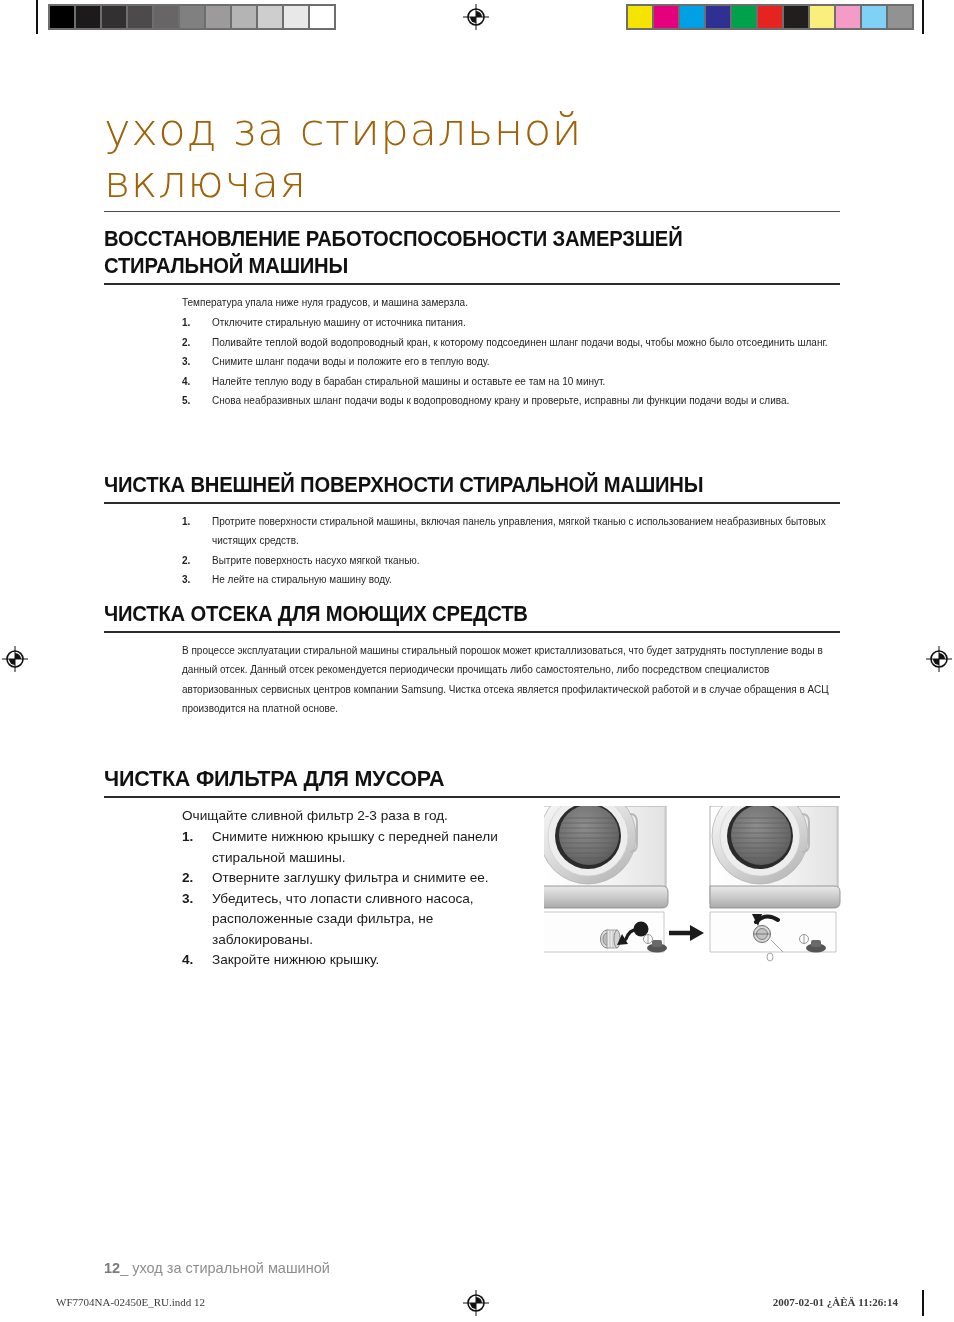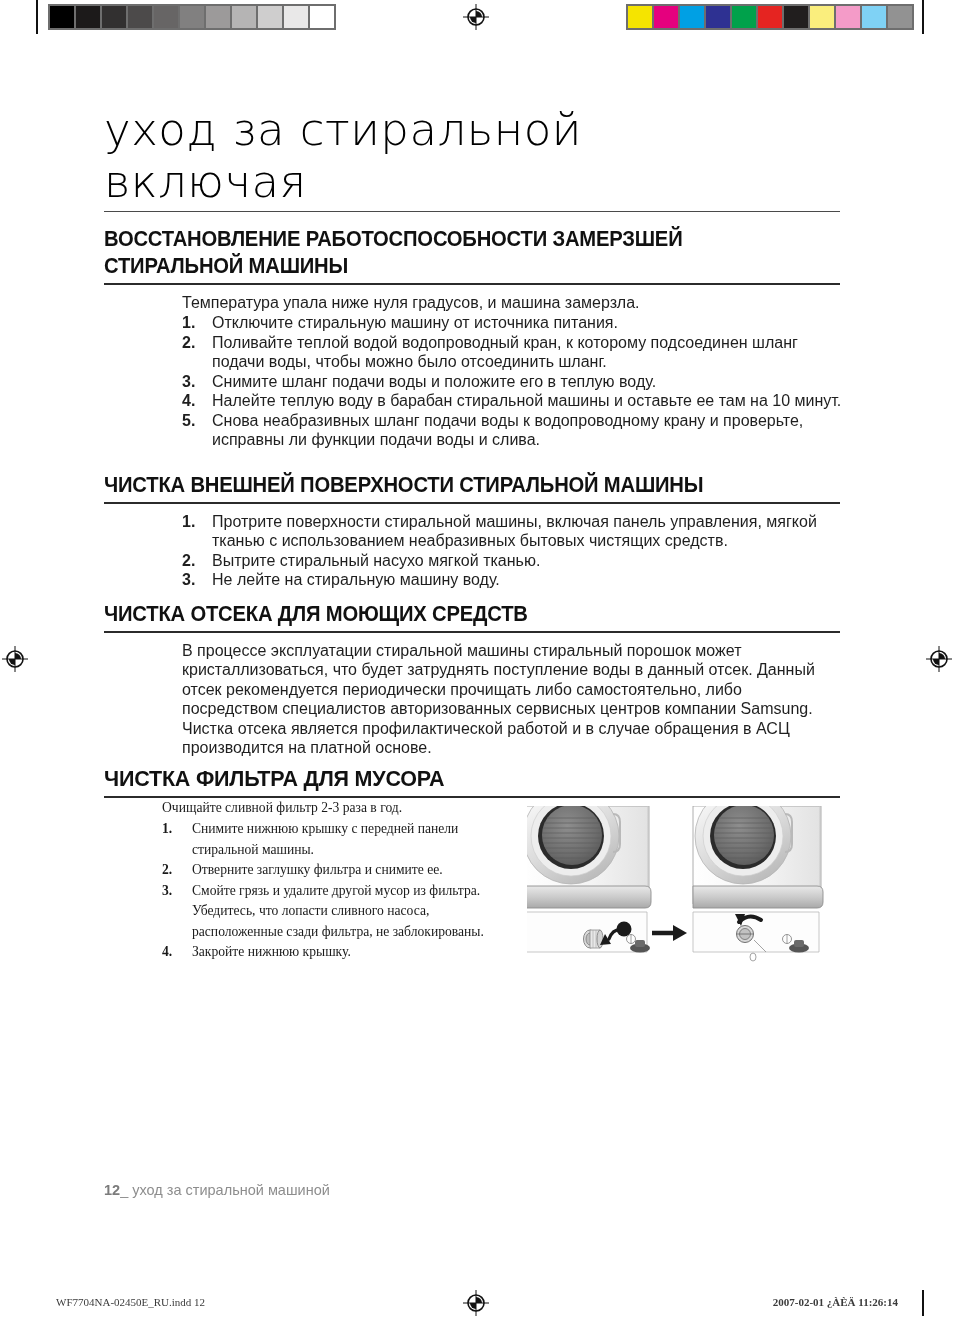--- a/index.html
+++ b/index.html
@@ -59,21 +59,21 @@
   }
 
   .page-title {
     position: absolute;
     left: 104px;
     top: 104px;
     width: 740px;
     font-size: 45px;
     line-height: 52px;
     font-weight: 200;
-    color: #000000;
+    color: #a16207;
     letter-spacing: 0.5px;
     font-family: "DejaVu Sans", sans-serif;
     -webkit-text-stroke: 0px;
   }
   .page-title .tline { display: block; white-space: nowrap; }
 
   #title-rule {
     position: absolute;
     left: 104px;
     top: 211px;
@@ -98,21 +98,21 @@
   .heading-rule {
     margin-top: 3px;
     width: 736px;
     height: 1.5px;
     background: #2b2b2b;
   }
 
   .body-block {
     margin-left: 78px;
     width: 660px;
-    font-size: 16px;
+    font-size: 10px;
     line-height: 19.5px;
     color: #1f1f1f;
     padding-top: 8px;
   }
   .lead-line { margin: 0 0 1px 0; }
 
   ol.steps {
     list-style: none;
     margin: 0;
     padding: 0;
@@ -139,37 +139,36 @@
     font-family: Liberation Sans, sans-serif;
     transform: none;
   }
 
   
   #section-filter .cols {
     display: flex;
     align-items: flex-start;
   }
   #section-filter .text-col {
-    margin-left: 58px;
+    margin-left: 78px;
     width: 355px;
     font-size: 13.6px;
     line-height: 20.5px;
-    padding-top: 0;
-    font-family: Liberation Serif, serif;
+    padding-top: 8px;
   }
   #section-filter .fig-col {
     margin-left: 10px;
     width: 300px;
     padding-top: 8px;
   }
 
   .page-footer {
     position: absolute;
     left: 104px;
-    top: 1182px;
+    top: 1260px;
     font-size: 14.5px;
     color: #8d8d8d;
     font-family: "Liberation Sans", sans-serif;
   }
   .page-footer .pnum { font-weight: bold; color: #7c7c7c; }
 
   .print-footer {
     position: absolute;
     top: 1296px;
     font-family: "Liberation Serif", serif;
@@ -287,21 +286,21 @@
     <div class="section-heading">ЧИСТКА ВНЕШНЕЙ ПОВЕРХНОСТИ СТИРАЛЬНОЙ МАШИНЫ</div>
     <div class="heading-rule"></div>
     <div class="body-block">
       <ol class="steps">
         <li>
             <span class="num">1.</span>
             <span class="txt">Протрите поверхности стиральной машины, включая панель управления, мягкой тканью с использованием неабразивных бытовых чистящих средств.</span>
           </li>
         <li>
             <span class="num">2.</span>
-            <span class="txt">Вытрите стиральный насухо мягкой тканью.</span>
+            <span class="txt">Вытрите поверхность насухо мягкой тканью.</span>
           </li>
         <li>
             <span class="num">3.</span>
             <span class="txt">Не лейте на стиральную машину воду.</span>
           </li>
       </ol>
     </div>
   </div>
 
   <div class="section" id="section-detergent" style="top:601px;">
@@ -322,21 +321,20 @@
           <li>
               <span class="num">1.</span>
               <span class="txt">Снимите нижнюю крышку с передней панели стиральной машины.</span>
             </li>
           <li>
               <span class="num">2.</span>
               <span class="txt">Отверните заглушку фильтра и снимите ее.</span>
             </li>
           <li>
             <span class="num">3.</span>
-            <span class="txt">Смойте грязь и удалите другой мусор из фильтра.</span>
             <span class="sub-line">Убедитесь, что лопасти сливного насоса, расположенные сзади фильтра, не заблокированы.</span>
           </li>
           <li>
               <span class="num">4.</span>
               <span class="txt">Закройте нижнюю крышку.</span>
             </li>
         </ol>
       </div>
 
       <div class="fig-col">

